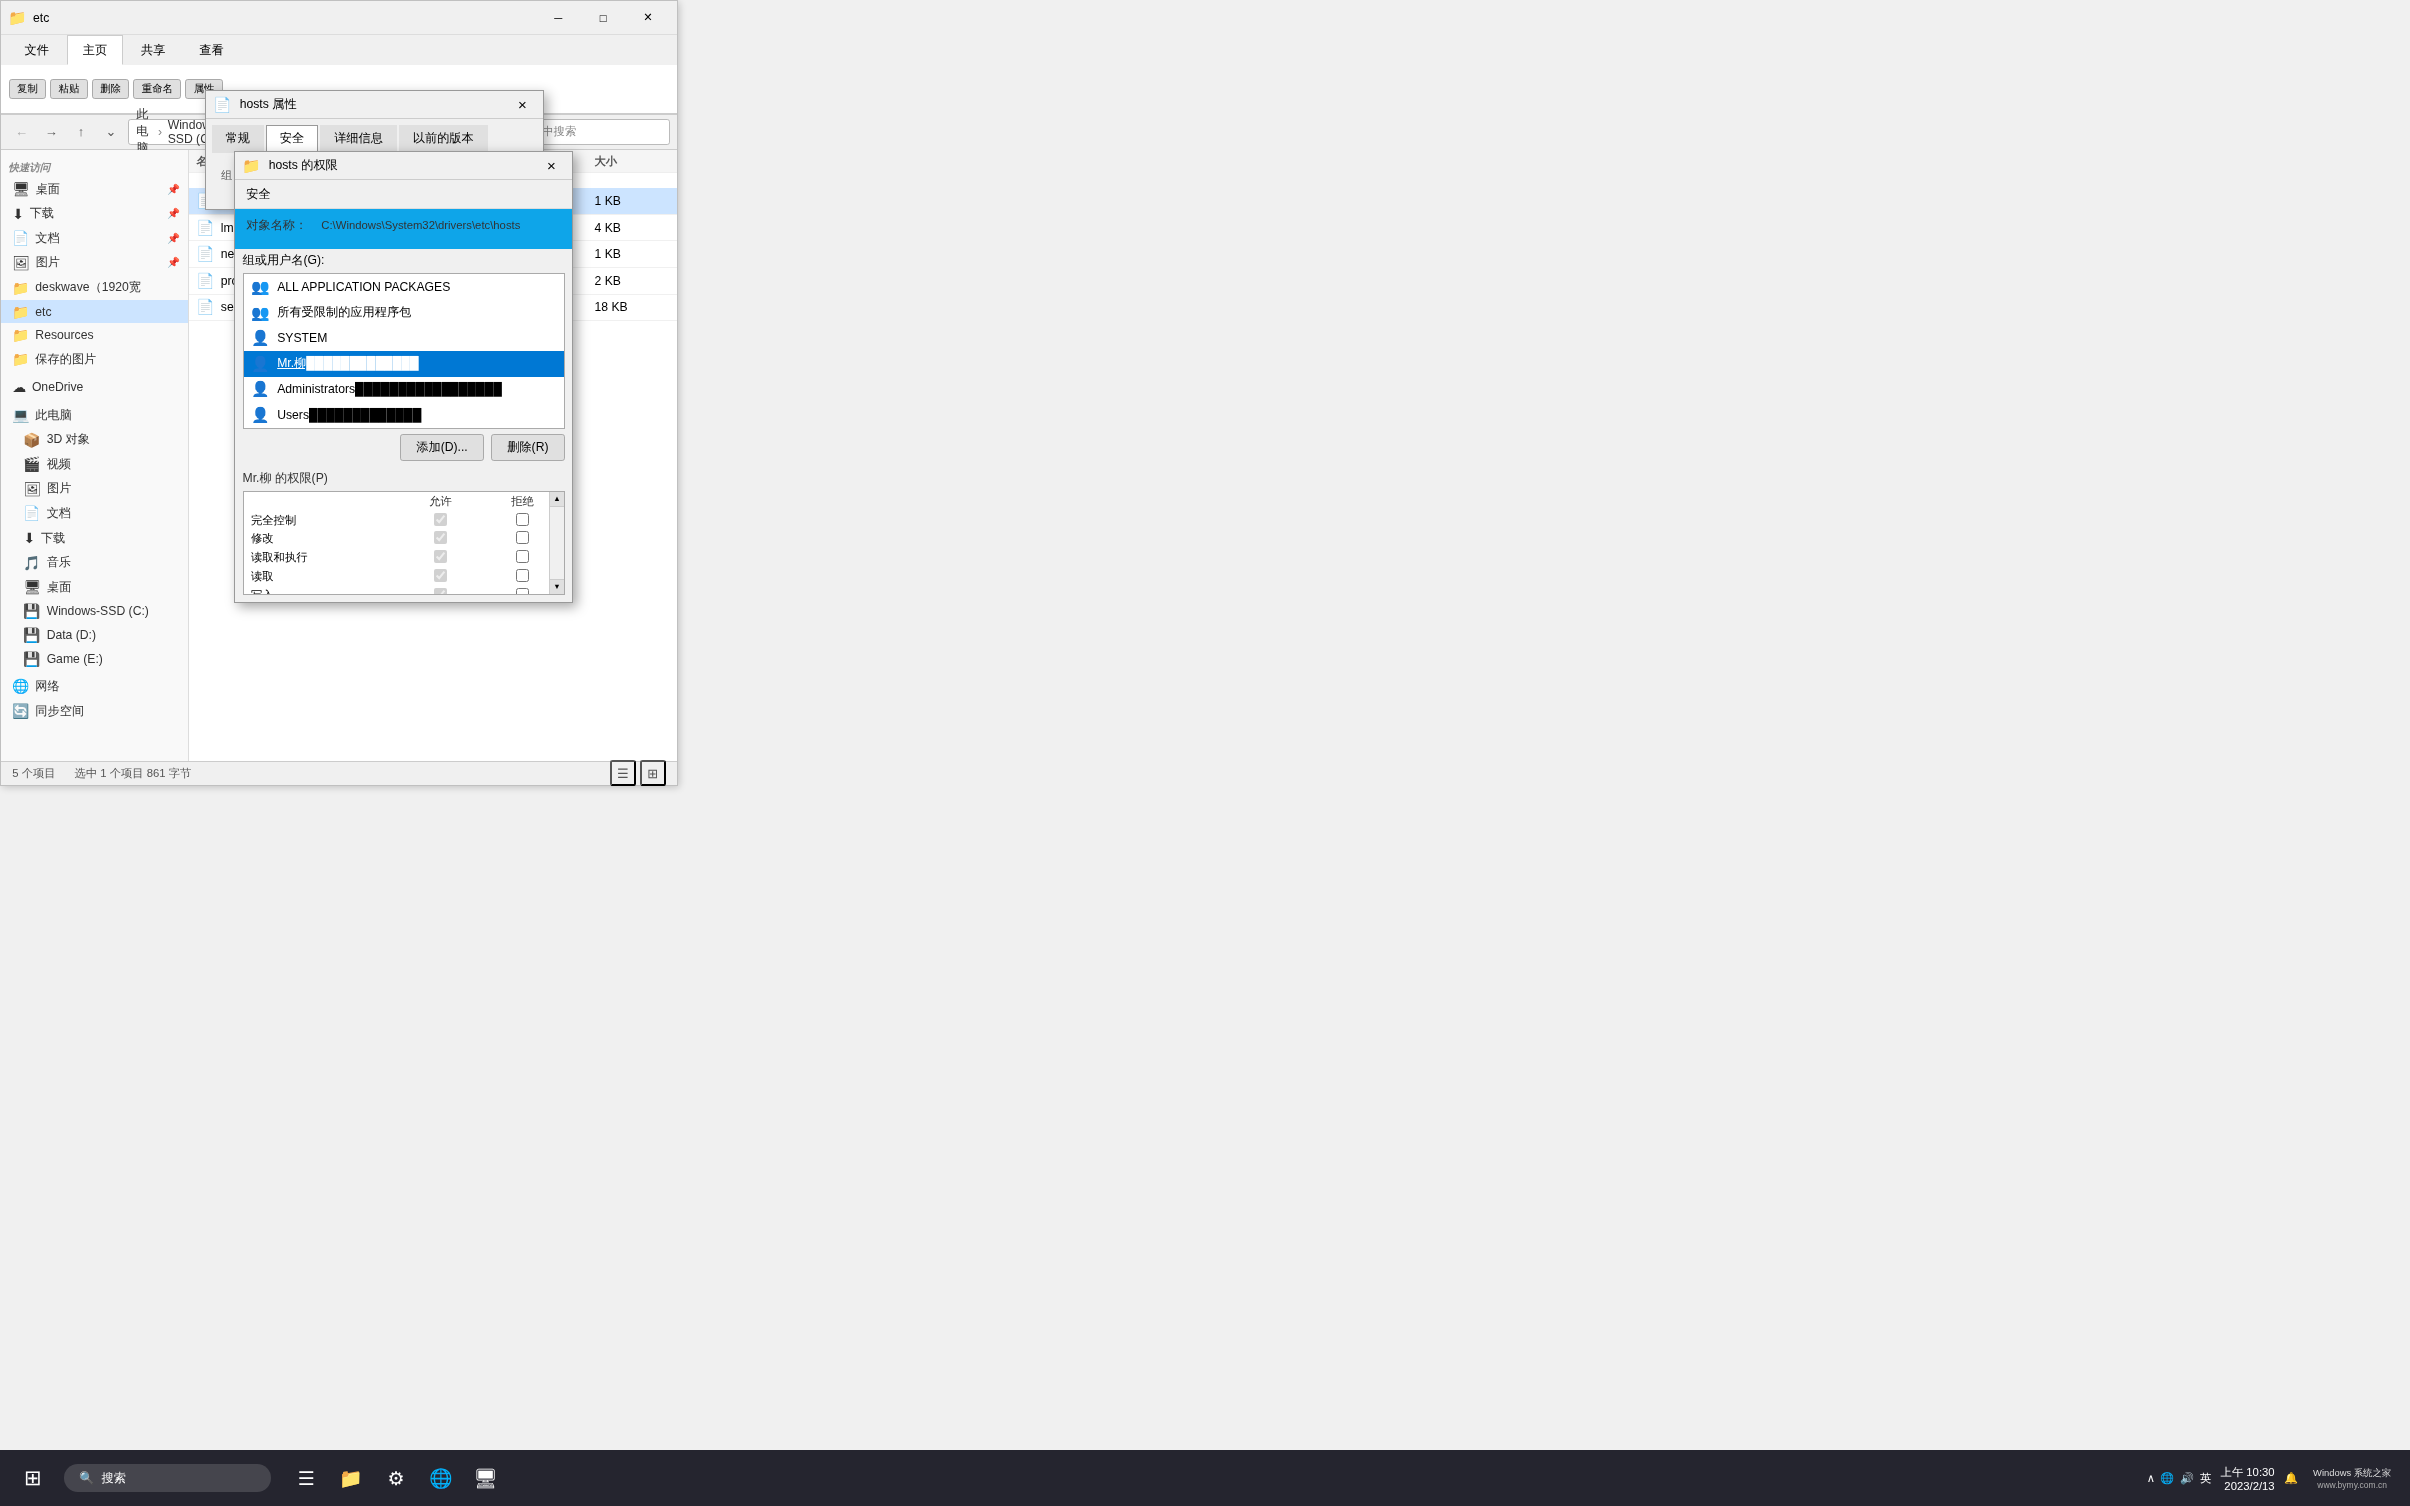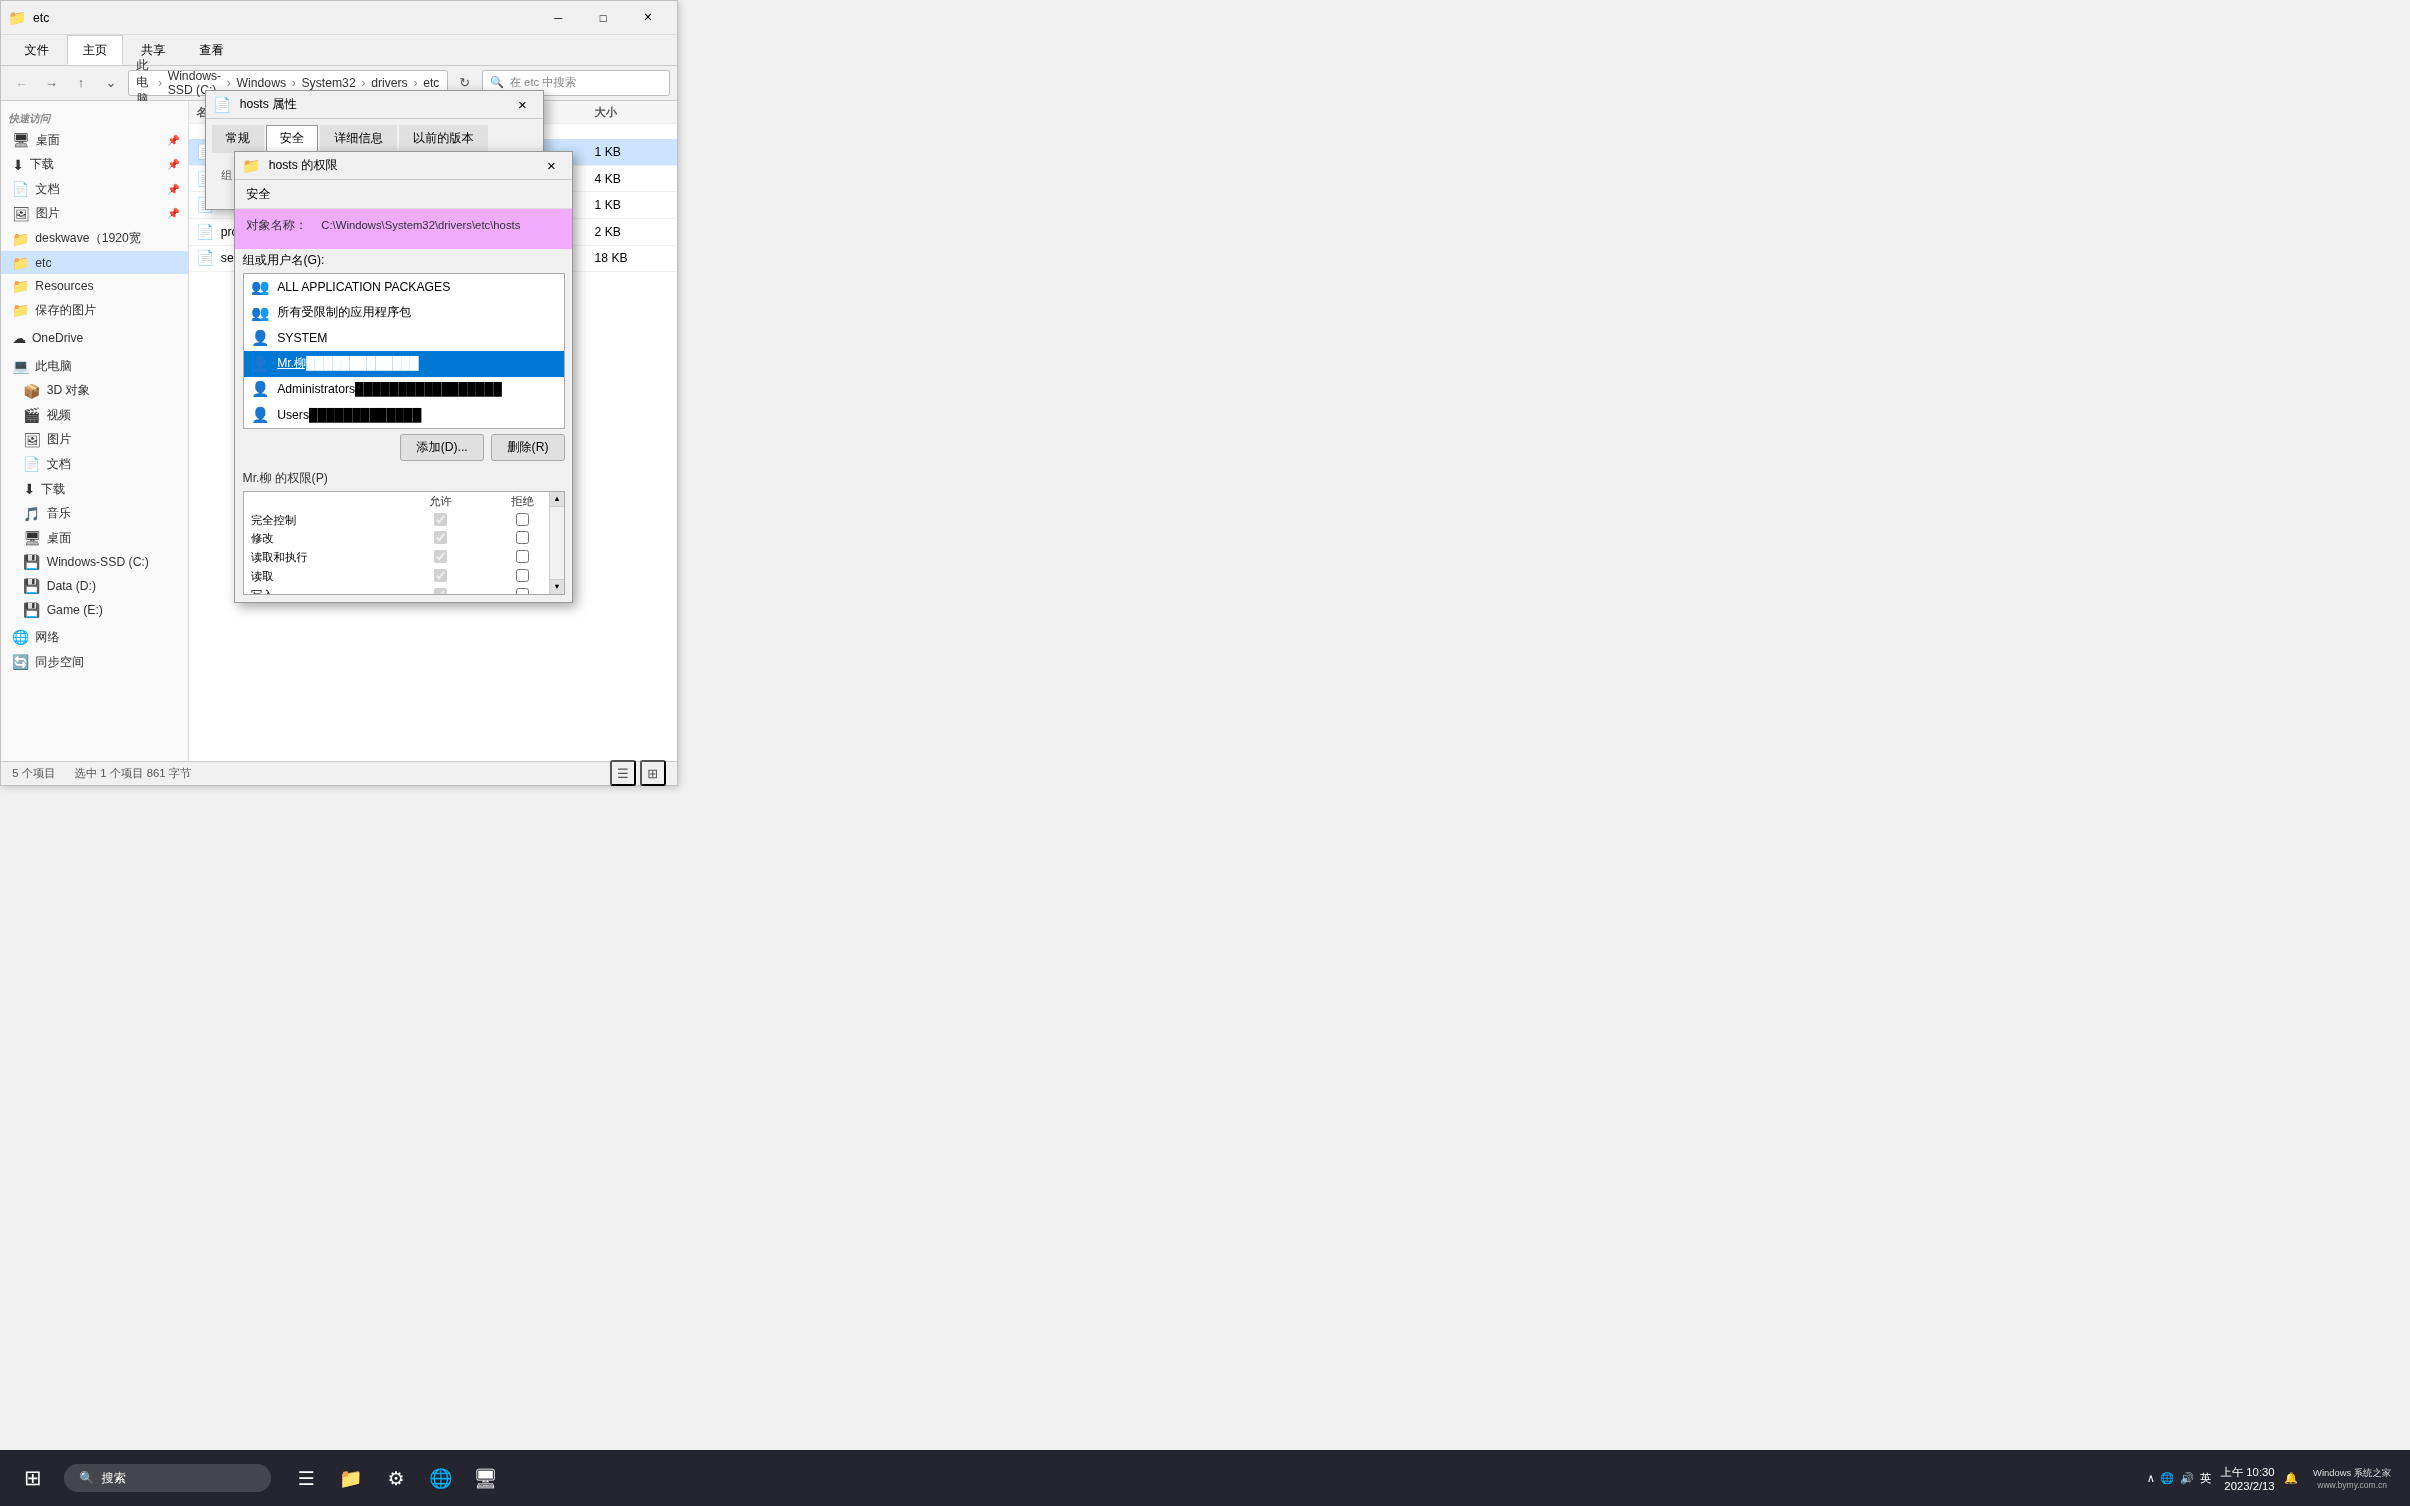--- a/index.html
+++ b/index.html
@@ -558,20 +558,28 @@
       <button class="title-btn close">✕</button>
     </div>
   </div>
 
   <div class="ribbon">
     <div class="ribbon-tabs">
       <div class="ribbon-tab">文件</div>
       <div class="ribbon-tab active">主页</div>
       <div class="ribbon-tab">共享</div>
       <div class="ribbon-tab">查看</div>
+    </div>
+    <div class="ribbon-content">
+
+      <button class="perm-btn" style="font-size:10.4px;padding:1.9px 7.5px;">复制</button>
+      <button class="perm-btn" style="font-size:10.4px;padding:1.9px 7.5px;">粘贴</button>
+      <button class="perm-btn" style="font-size:10.4px;padding:1.9px 7.5px;">删除</button>
+      <button class="perm-btn" style="font-size:10.4px;padding:1.9px 7.5px;">重命名</button>
+      <button class="perm-btn" style="font-size:10.4px;padding:1.9px 7.5px;">属性</button>
     </div>
   </div>
 
   <div class="address-bar">
     <div class="nav-btn disabled">←</div>
     <div class="nav-btn">→</div>
     <div class="nav-btn">↑</div>
     <div class="nav-btn">⌄</div>
     <div class="address-path">
       <span>此电脑</span>
@@ -789,21 +797,21 @@
   <div class="dialog-title-bar">
     <span class="dialog-title-icon">📁</span>
     <span class="dialog-title-text">hosts 的权限</span>
     <div class="dialog-close-btn">×</div>
   </div>
 
   <div class="dialog-section-header">
     <span>安全</span>
   </div>
 
-  <div style="padding: 7.5px 11.3px; background:#f0abfc;">
+  <div style="padding: 7.5px 11.3px; background:#0ea5e9;">
     <div class="dialog-field-row">
       <span class="dialog-field-label">对象名称：</span>
       <span class="dialog-field-value" style="font-size:11.3px; word-break:break-all;">C:\Windows\System32\drivers\etc\hosts</span>
     </div>
   </div>
 
   <div style="padding: 3.8px 7.5px 0 7.5px; background:#f0f0f0;">
     <div style="font-size:12.2px; margin-bottom:3.8px;">组或用户名(G):</div>
     <div class="user-list-container">
       <div class="user-list-item">

